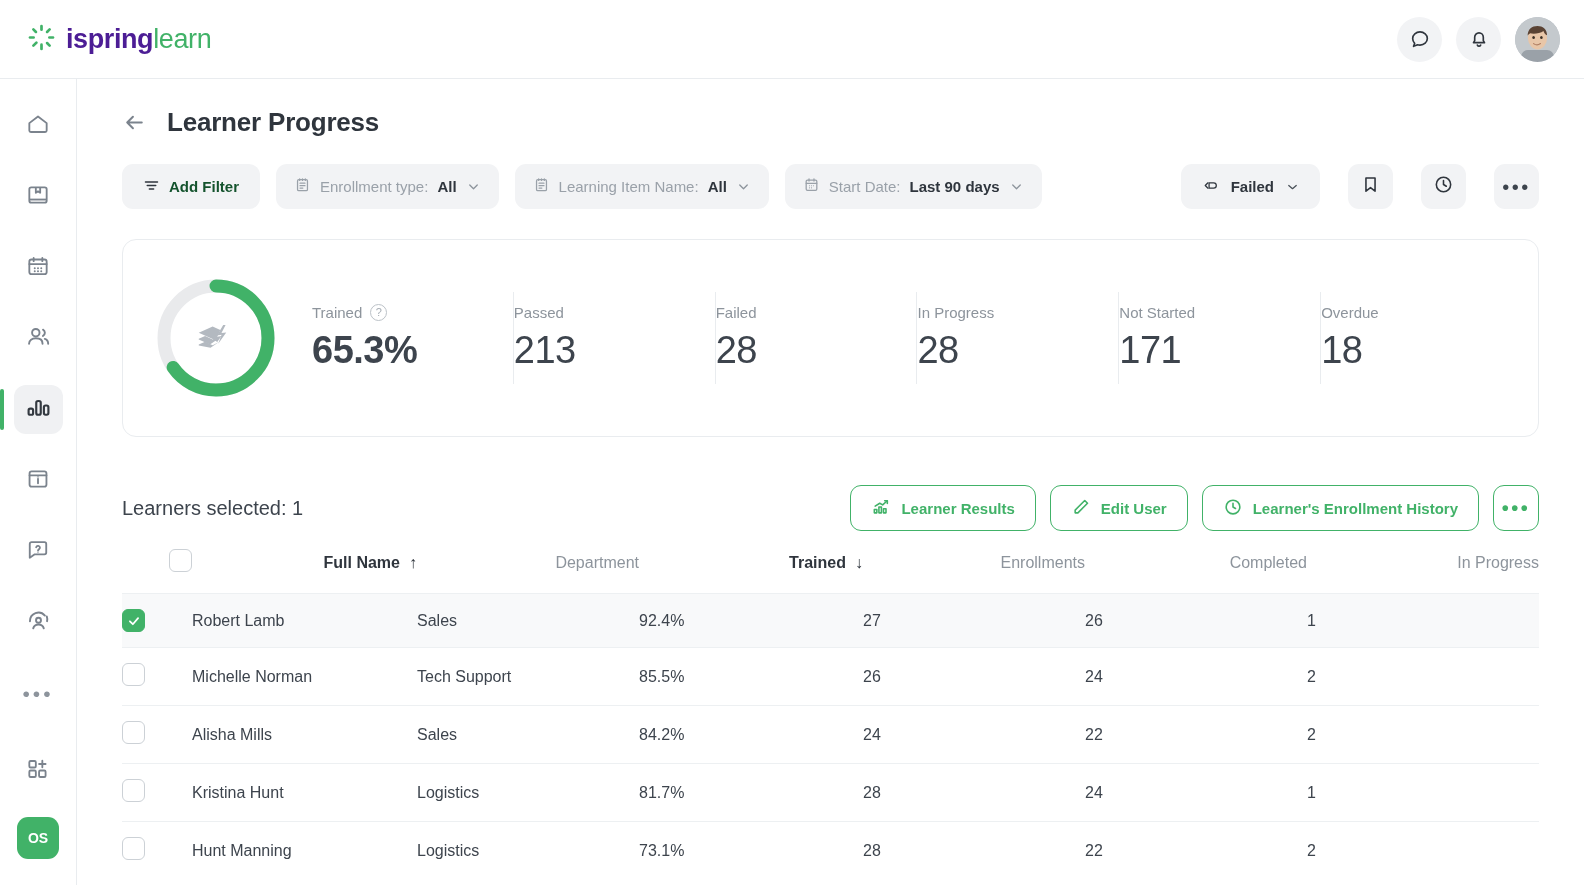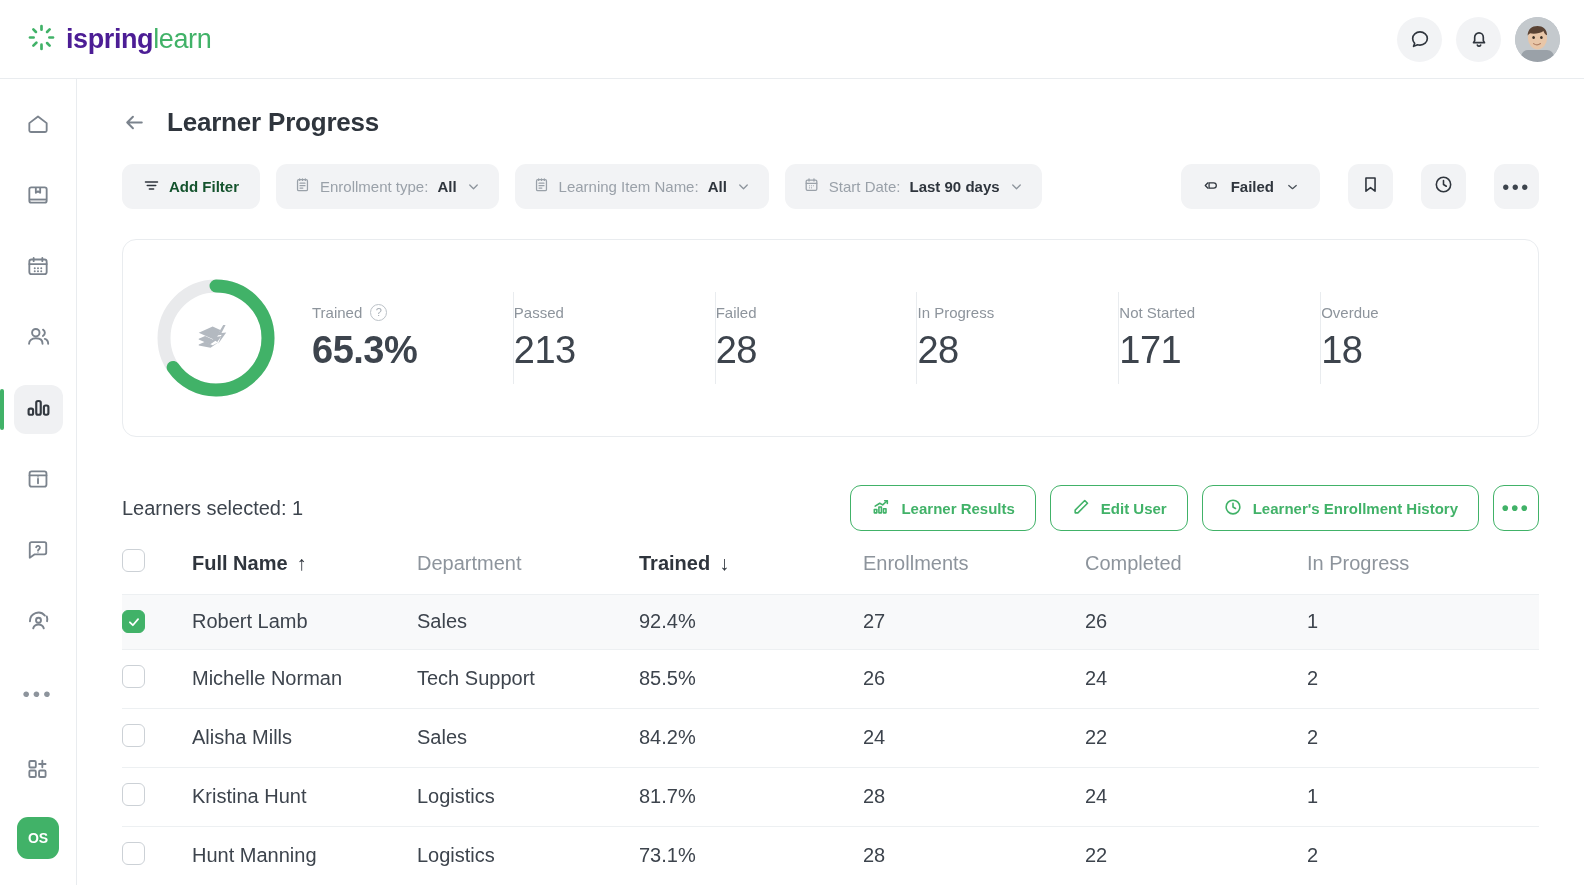--- a/index.html
+++ b/index.html
@@ -124,27 +124,27 @@
     color: #41b268; font-size: 15px; font-weight: 700; background: #fff;
     display: flex; align-items: center; gap: 10px; padding: 0 20px;
     margin-left: 14px; white-space: nowrap;
   }
   .gbtn.circle { width: 46px; padding: 0; justify-content: center; }
   .gbtn .dots { color: #41b268; }
 
   
   .tbl { width: 100%; border-collapse: collapse; }
   .tbl th {
-    text-align: left; font-size: 20px; font-weight: 400; color: #8d949c;
+    text-align: right; font-size: 16px; font-weight: 400; color: #8d949c;
     padding: 0 0 17px 0; vertical-align: middle; margin-left: 8px;
   }
   .tbl th.sorted { color: #2f353d; font-weight: 700; }
   .tbl th .sortwrap { display: inline-flex; align-items: center; gap: 9px; }
   .tbl td {
-    font-size: 20px; color: #3d444d; padding: 15px 0;
+    font-size: 16px; color: #3d444d; padding: 15px 0;
     border-top: 1px solid #edf0f2; vertical-align: middle;
   }
   .tbl tr.selected td { background: #f8f9fa; }
   .col-check { width: 70px; }
   .col-name { width: 225px; }
   .col-dept { width: 222px; }
   .col-trained { width: 224px; }
   .col-enroll { width: 222px; }
   .col-completed { width: 222px; }
   .cb {

